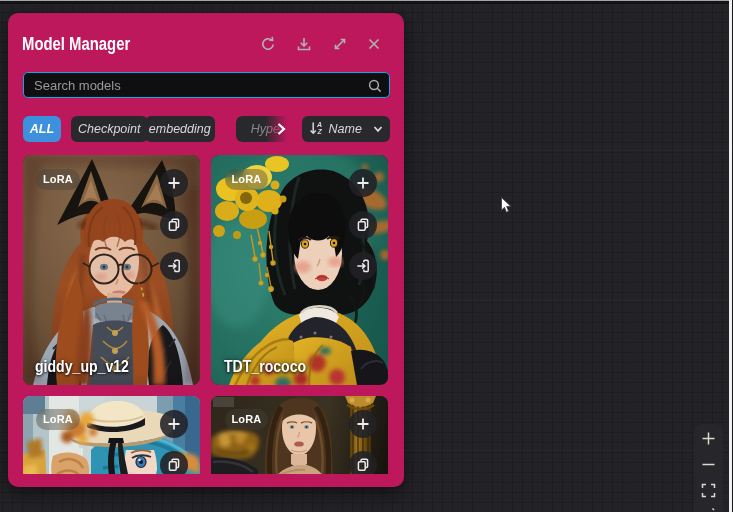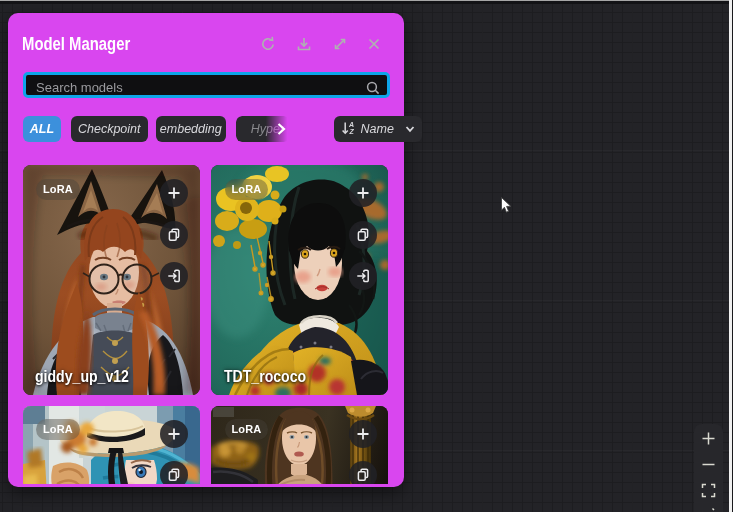--- a/index.html
+++ b/index.html
@@ -19,59 +19,59 @@
     background-position: 32px 0, 0 0, 2px 2px, 2px 2px;
   }
   .topline { position:absolute; top:0; left:0; width:733px; height:1px; background:#a6a6a6; z-index:30; }
   .topbar  { position:absolute; top:1px; left:0; width:733px; height:3px; background:#131316; z-index:29; }
   .rightline { position:absolute; top:0; left:729px; width:2.5px; height:512px; background:#f0f0f0; z-index:30; }
   .rightedge { position:absolute; top:0; left:731.5px; width:1.5px; height:512px; background:#1a1a1d; z-index:30; }
 
   
   .panel {
     position:absolute; left:8px; top:13px; width:396px; height:474px;
-    background:#d946ef; border-radius:10px;
+    background:#be185d; border-radius:10px;
     box-shadow:0 6px 18px rgba(0,0,0,0.5);
     z-index:10;
   }
   .title {
     position:absolute; left:14px; top:21px;
     font-size:17.5px; font-weight:bold; color:#fff;
     transform:scaleX(0.85); transform-origin:left top;
   }
   .hicon { position:absolute; top:21.5px; width:18px; height:18px; }
 
   .search {
     position:absolute; left:15px; top:59px; width:367px; height:26px;
-    background:#0f0f11; border:3px solid #0ea5e9; border-radius:5px;
+    background:#0f0f11; border:1px solid #0ea5e9; border-radius:5px;
   }
   .search span {
     position:absolute; left:10px; top:5px; font-size:13px; color:#9a9a9e;
   }
   .search svg { position:absolute; right:6px; top:5px; }
 
   .chips { position:absolute; left:15px; top:102.5px; height:26px; width:367px; }
   .chip {
     position:absolute; top:0; height:26px; border-radius:6px;
     background:#29292d; color:#d8d8dc; font-size:12.5px;
     line-height:26px; text-align:center;font-style:italic;
   }
   .chip.all { left:0; width:38px; background:#3c90dc; color:#fff; font-weight:bold; }
   .chip.c2  { left:47.5px; width:77.5px; }
-  .chip.c3  { left:133px; width:69.5px; }
+  .chip.c3  { left:122px; width:69.5px; }
   .chip.c4  {
     left:212.5px; width:54px; color:#8a8a8e; overflow:hidden;
     -webkit-mask-image:linear-gradient(to right,#000 55%, transparent 95%);
     mask-image:linear-gradient(to right,#000 55%, transparent 95%);
     text-align:center; padding-left:10px;
   }
   .scrollchev { position:absolute; left:250px; top:5px; width:16px; height:16px; z-index:3;}
-  .chip.sort { left:279px; width:88px;margin-left:32px; }
-
-  .cards { position:absolute; left:14.5px; top:152px; width:366.5px; height:319px; overflow:hidden; }
+  .chip.sort { left:279px; width:88px; }
+
+  .cards { position:absolute; left:14.5px; top:142px; width:366.5px; height:319px; overflow:hidden; }
   .card {
     position:absolute; width:177px; height:229.5px; border-radius:8px; overflow:hidden;
     background:#222;
   }
   .card svg.art { position:absolute; left:0; top:0; }
   .badge {
     position:absolute; left:13.5px; top:13.5px; height:21px; padding:0 7px;
     background:rgba(70,64,58,0.40); backdrop-filter:blur(5px); border-radius:11px;
     color:#fff; font-size:11px; font-weight:bold; line-height:21px;
     letter-spacing:0.1px;

